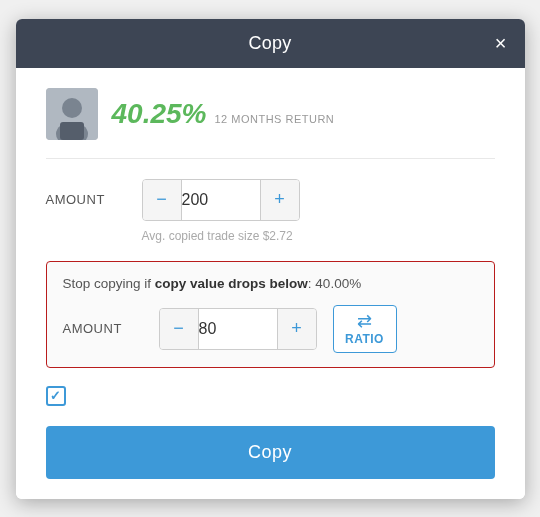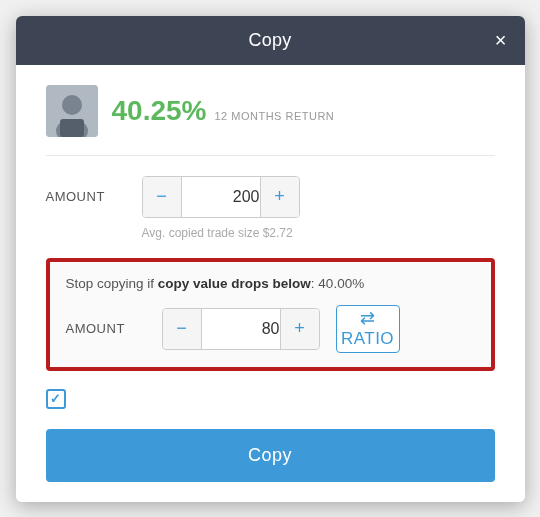--- a/index.html
+++ b/index.html
@@ -70,20 +70,21 @@
     }
     .trader-stats {
       display: flex;
       align-items: baseline;
       gap: 8px;
     }
     .return-pct {
       font-size: 28px;
       font-weight: 600;
       color: #5cb85c;
+      font-style: italic;
     }
     .return-label {
       font-size: 11px;
       color: #999;
       letter-spacing: 0.5px;
       font-weight: 500;
     }
     .amount-row {
       display: flex;
       align-items: center;
@@ -117,35 +118,35 @@
       justify-content: center;
       font-weight: 400;
       flex-shrink: 0;
     }
     .stepper-value {
       width: 80px;
       height: 40px;
       border: none;
       border-left: 1px solid #ccc;
       border-right: 1px solid #ccc;
-      text-align: right;
+      text-align: left;
       font-size: 16px;
       color: #333;
       background: #fff;
       outline: none;
     }
     .avg-trade {
       text-align: left;
       font-size: 12px;
       color: #aaa;
       margin-bottom: 18px;
       margin-left: 96px;
     }
     .stop-copy-box {
-      border: 4px solid #b91c1c;
+      border: 1px solid #b91c1c;
       border-radius: 4px;
       padding: 14px 16px;
       background: #fafafa;
       margin-bottom: 18px;
     }
     .stop-copy-text {
       font-size: 13.5px;
       color: #555;
       margin-bottom: 14px;
     }
@@ -170,23 +171,23 @@
       cursor: pointer;
       background: #fff;
       gap: 2px;
     }
     .ratio-icon {
       color: #3d99d8;
       font-size: 18px;
       line-height: 1;
     }
     .ratio-text {
-      font-size: 17px;
+      font-size: 12px;
       color: #3d99d8;
-      font-weight: 400;
+      font-weight: 700;
       letter-spacing: 0.5px;
     }
     .min-max {
       text-align: center;
       font-size: 12px;
       color: #aaa;
       margin-top: 8px;
       margin-left: 0;
     }
     .min-max span {

